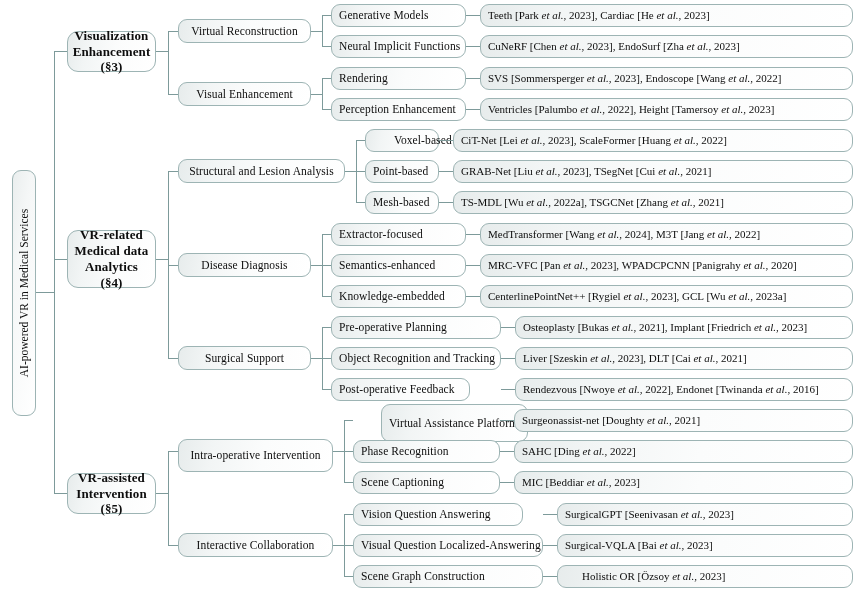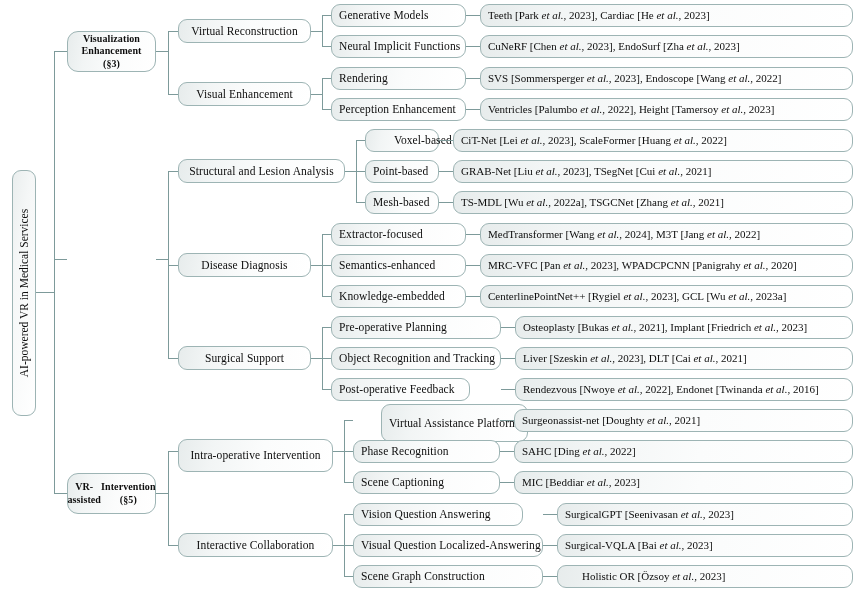--- a/index.html
+++ b/index.html
@@ -27,21 +27,21 @@
     line-height:1.22;
     display:flex;
     align-items:center;
     padding:0 7px;
     white-space:nowrap;
     letter-spacing:.1px;
   }
   .node.center{justify-content:center;text-align:center;white-space:normal;}
   .node.lvl1{
     font-weight:bold;
-    font-size:10px;
+    font-size:13px;
     border-radius:11px;
     padding:0 5px;
   }
   .node.lvl2{font-size:11.5px;}
   .node.lvl3{font-size:11.5px;}
   .node.leaf{font-size:11px;letter-spacing:0;}
   
   #root{
     position:absolute;
     box-sizing:border-box;
@@ -124,20 +124,25 @@
   </div>
 
   <div class="node lvl3" style="left:331px;top:98px;width:135px;height:23px;">
     <span>Perception Enhancement</span>
   </div>
   <div class="ln lnh" style="left:466px;top:109px;width:14px;height:1px;"></div>
   <div class="node leaf" style="left:480px;top:98px;width:373px;height:23px;">
     <span>Ventricles [Palumbo <span class="it">et al.</span>, 2022], Height [Tamersoy <span class="it">et al.</span>, 2023]</span>
   </div>
 
+  <div class="node lvl1 center" style="left:67px;top:230px;width:89px;height:58px;flex-direction:column;">
+    <span>VR-related</span>
+    <span>Medical data</span>
+    <span>Analytics (§4)</span>
+  </div>
   <div class="ln lnh" style="left:156px;top:259px;width:12px;height:1px;"></div>
   <div class="ln lnv" style="left:168px;top:171px;width:1px;height:187px;"></div>
   <div class="ln lnh" style="left:168px;top:171px;width:10px;height:1px;"></div>
   <div class="ln lnh" style="left:168px;top:265px;width:10px;height:1px;"></div>
   <div class="ln lnh" style="left:168px;top:358px;width:10px;height:1px;"></div>
 
   <div class="node lvl2 center" style="left:178px;top:159px;width:167px;height:24px;">
     <span>Structural and Lesion Analysis</span>
   </div>
   <div class="ln lnh" style="left:345px;top:171px;width:11px;height:1px;"></div>
@@ -229,21 +234,21 @@
   </div>
 
   <div class="node lvl3" style="left:331px;top:378px;width:139px;height:23px;">
     <span>Post-operative Feedback</span>
   </div>
   <div class="ln lnh" style="left:501px;top:389px;width:14px;height:1px;"></div>
   <div class="node leaf" style="left:515px;top:378px;width:338px;height:23px;">
     <span>Rendezvous [Nwoye <span class="it">et al.</span>, 2022], Endonet [Twinanda <span class="it">et al.</span>, 2016]</span>
   </div>
 
-  <div class="node lvl1 center" style="left:67px;top:473px;width:89px;height:41px;flex-direction:row;">
+  <div class="node lvl1 center" style="left:67px;top:473px;width:89px;height:41px;flex-direction:column;">
     <span>VR-assisted</span>
     <span>Intervention (§5)</span>
   </div>
   <div class="ln lnh" style="left:156px;top:493px;width:12px;height:1px;"></div>
   <div class="ln lnv" style="left:168px;top:451px;width:1px;height:94px;"></div>
   <div class="ln lnh" style="left:168px;top:451px;width:10px;height:1px;"></div>
   <div class="ln lnh" style="left:168px;top:545px;width:10px;height:1px;"></div>
 
   <div class="node lvl2 center" style="left:178px;top:439px;width:155px;height:33px;">
     <span>Intra-operative Intervention</span>

